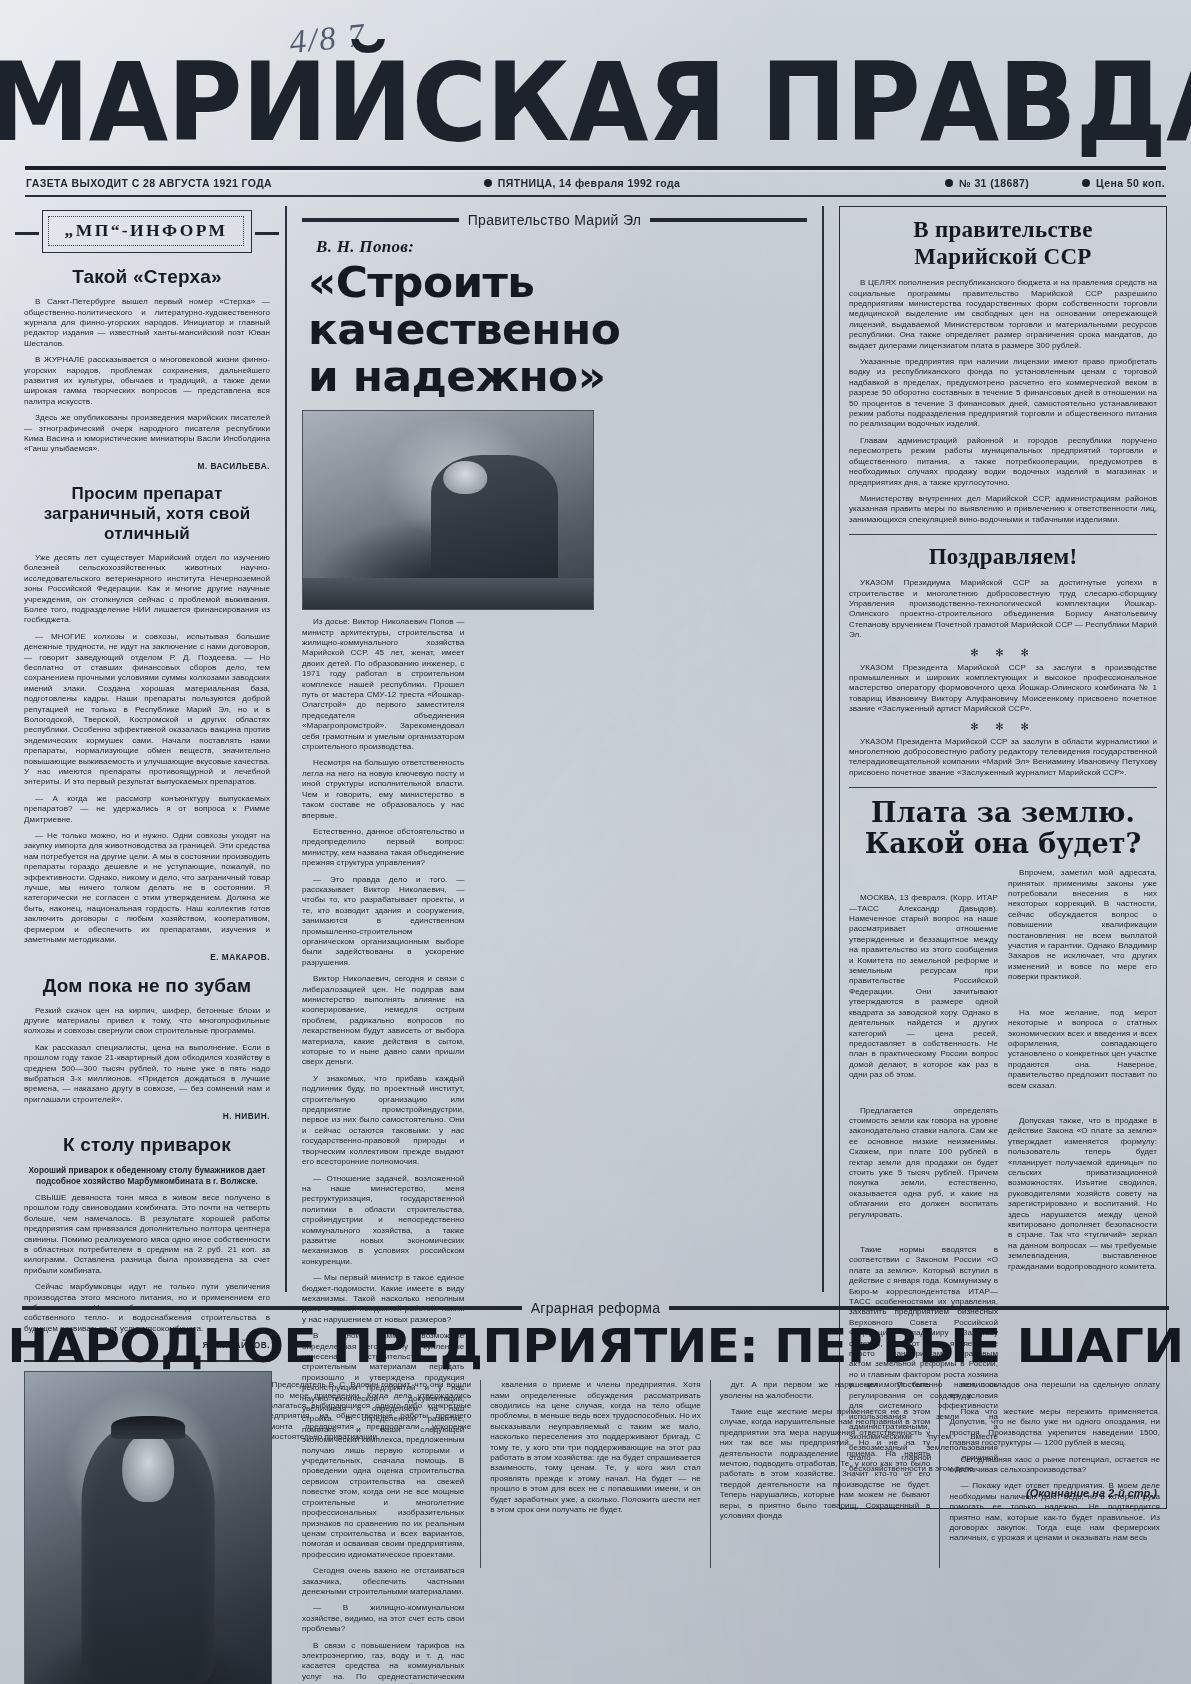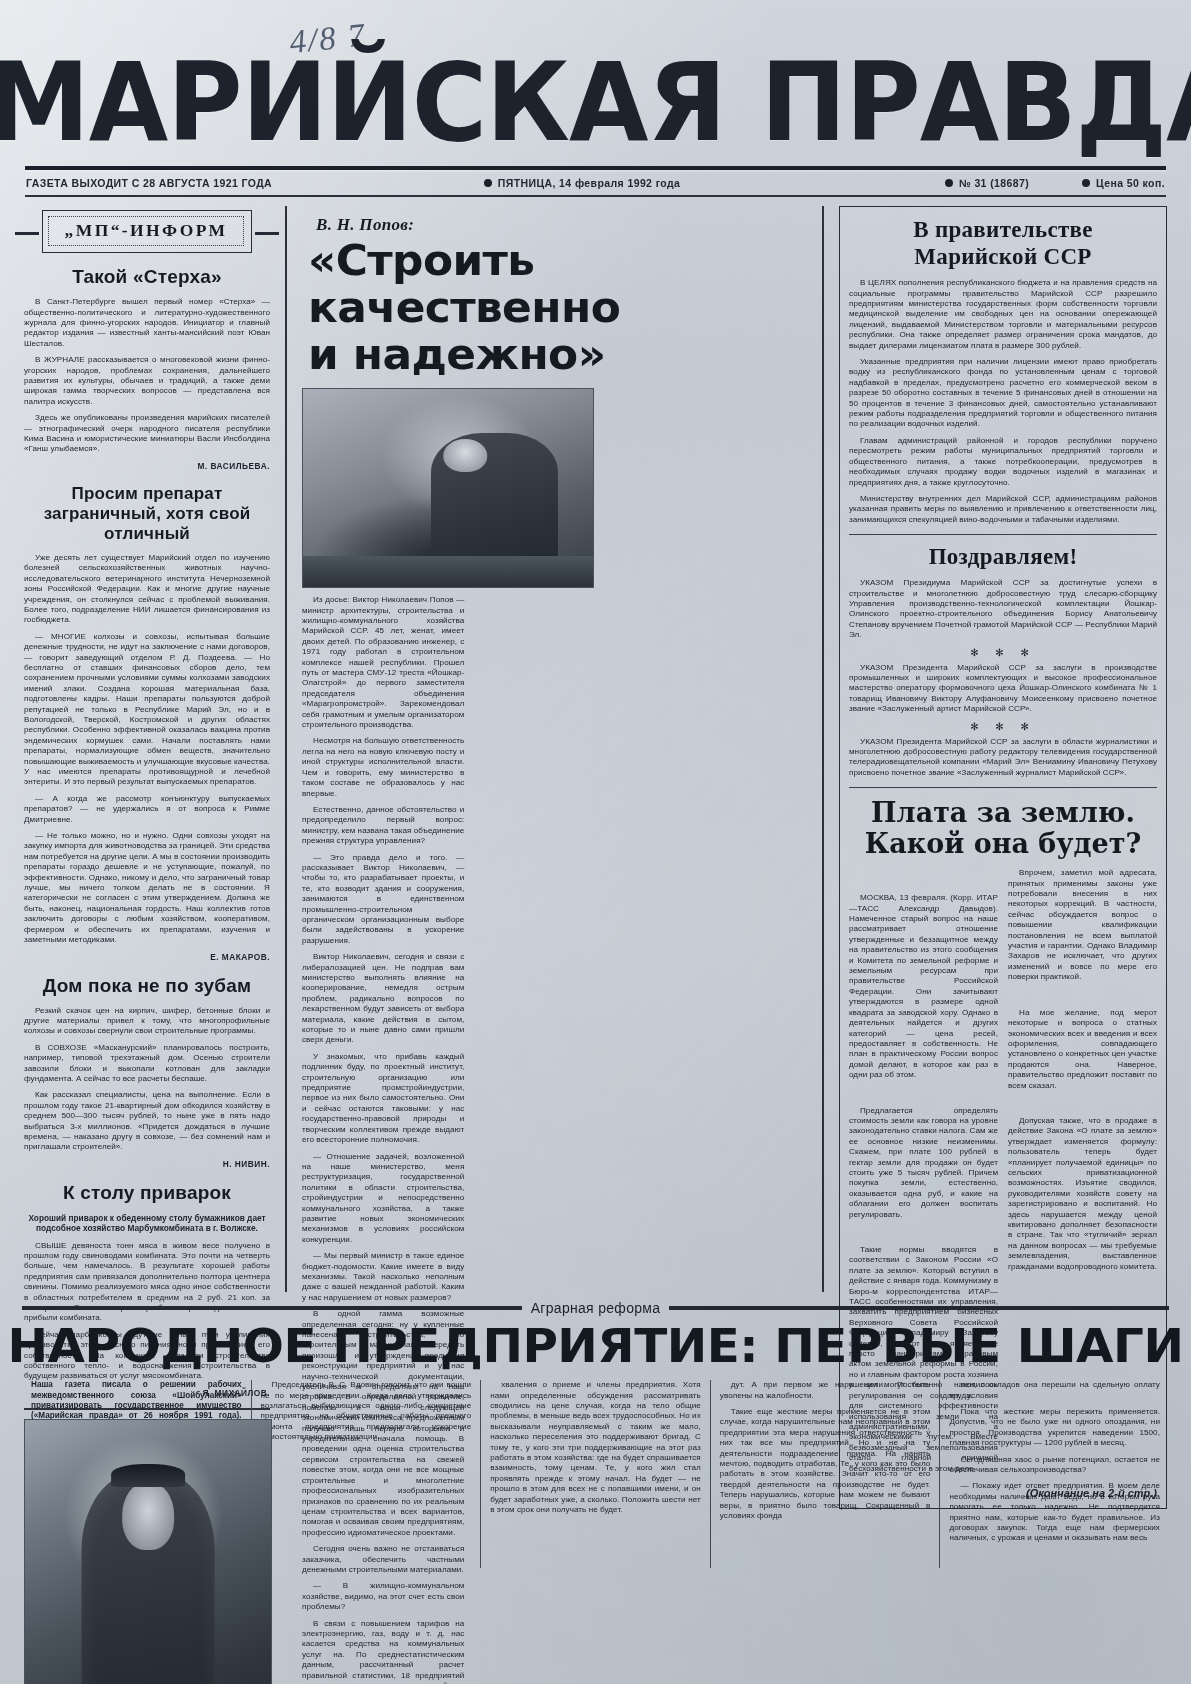--- a/index.html
+++ b/index.html
@@ -293,21 +293,20 @@
 
       <div class="hl-a two">Просим препарат заграничный, хотя свой отличный</div>
       <p class="body ind">Уже десять лет существует Марийский отдел по изучению болезней сельскохозяйственных животных научно-исследовательского ветеринарного института Нечерноземной зоны Российской Федерации. Как и многие другие научные учреждения, он столкнулся сейчас с проблемой выживания. Более того, подразделение НИИ лишается финансирования из госбюджета.</p>
       <p class="body ind">— МНОГИЕ колхозы и совхозы, испытывая большие денежные трудности, не идут на заключение с нами договоров, — говорит заведующий отделом Р. Д. Поздеева. — Но бесплатно от ставших финансовых сборов дело, тем сохранением прочными условиями суммы колхозами заводских имений злаки. Создана хорошая материальная база, подготовлены кадры. Наши препараты пользуются доброй репутацией не только в Республике Марий Эл, но и в Вологодской, Тверской, Костромской и других областях республики. Особенно эффективной оказалась вакцина против эндемических кормушек сами. Начали поставлять нами препараты, нормализующие обмен веществ, значительно повышающие выживаемость и улучшающие вкусовые качества. У нас имеются препараты противоящурной и лечебной энтериты. И это первый результат выпускаемых препаратов.</p>
       <p class="body ind">— А когда же рассмотр конъюнктуру выпускаемых препаратов? — не удержались я от вопроса к Римме Дмитриевне.</p>
       <p class="body ind">— Не только можно, но и нужно. Одни совхозы уходят на закупку импорта для животноводства за границей. Эти средства нам потребуется на другие цели. А мы в состоянии производить препараты гораздо дешевле и не уступающие, пожалуй, по эффективности. Однако, никому и дело, что заграничный товар лучше, мы ничего толком делать не в состоянии. Я категорически не согласен с этим утверждением. Должна же быть, наконец, национальная гордость. Наш коллектив готов заключить договоры с любым хозяйством, кооперативом, фермером и обеспечить их препаратами, изучения и заметными методиками.</p>
       <div class="sign">Е. МАКАРОВ.</div>
 
       <div class="hl-a">Дом пока не по зубам</div>
       <p class="body ind">Резкий скачок цен на кирпич, шифер, бетонные блоки и другие материалы привел к тому, что многопрофильные колхозы и совхозы свернули свои строительные программы.</p>
-      <p class="body ind">В СОВХОЗЕ «Масканурский» планировалось построить, например, типовой трехэтажный дом. Осенью строители завозили блоки и выкопали котлован для закладки фундамента. А сейчас то все расчеты беспаше.</p>
       <p class="body ind">Как рассказал специалисты, цена на выполнение. Если в прошлом году такое 21-квартирный дом обходился хозяйству в среднем 500—300 тысяч рублей, то ныне уже в пять надо выбраться 3-х миллионов. «Придется дождаться в лучшие времена, — наказано другу в совхозе, — без сомнений нам и приглашали строителей».</p>
       <div class="sign">Н. НИВИН.</div>
 
       <div class="hl-a">К столу приварок</div>
       <p class="sub-a">Хороший приварок к обеденному столу бумажников дает подсобное хозяйство Марбумкомбината в г. Волжске.</p>
       <p class="body ind">СВЫШЕ девяноста тонн мяса в живом весе получено в прошлом году свиноводами комбината. Это почти на четверть больше, чем намечалось. В результате хорошей работы предприятия сам привязался дополнительно полтора центнера свинины. Помимо реализуемого мяса одно иное собственности в областных потребителем в средним на 2 руб. 21 коп. за килограмм. Оставлена разница была произведена за счет прибыли комбината.</p>
       <p class="body ind">Сейчас марбумковцы идут не только пути увеличения производства этого мясного питания, но и применением его собственности. На комбинате наладили строительство собственного тепло- и водоснабжения строительства в будущем развиваться от услуг мясокомбината.</p>
       <div class="sign">Я. МИХАЙЛОВ.</div>
 
       <div class="hr-med"></div>
@@ -317,20 +316,25 @@
         <div class="face"></div>
         <div class="cap"></div>
       </div>
 
     </div>
 
     <div class="vr"></div>
 
     <div class="colB">
 
+      <div class="sec-rule">
+        <span class="ln"></span>
+        <span class="tx">Правительство Марий Эл</span>
+        <span class="ln"></span>
+      </div>
 
       <div class="byline">В. Н. Попов:</div>
 
       <div class="mega">
         <span class="l2">«Строить качественно</span>
         <span class="l2">и надежно»</span>
       </div>
 
       <div class="photoB">
         <div class="sit"></div>

